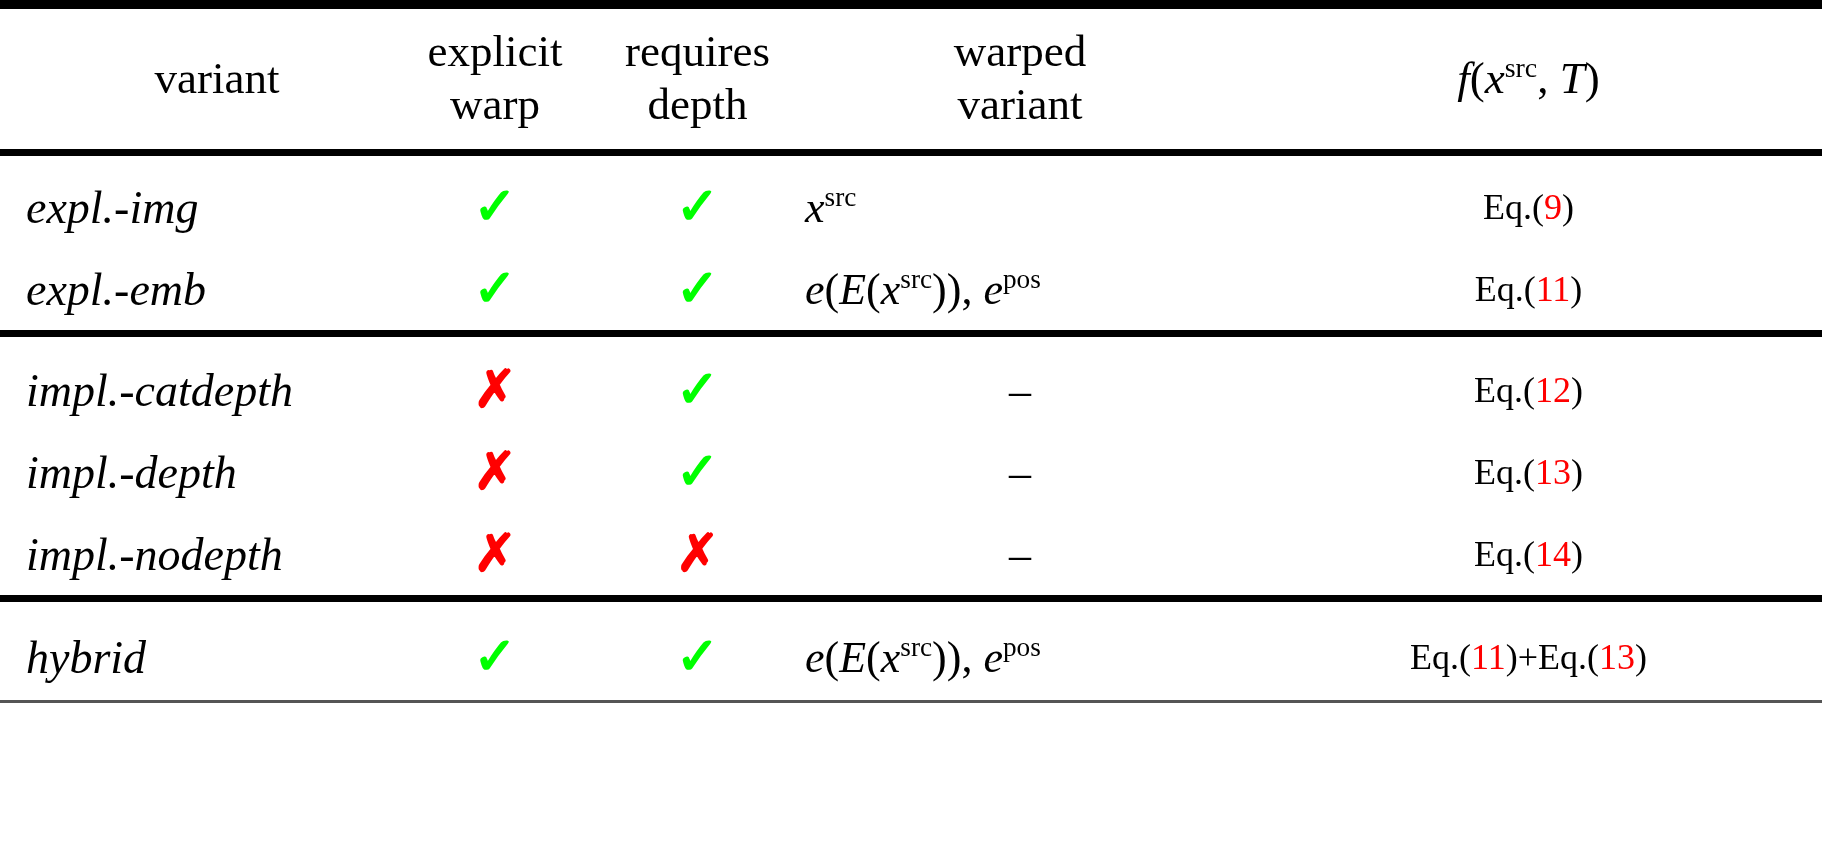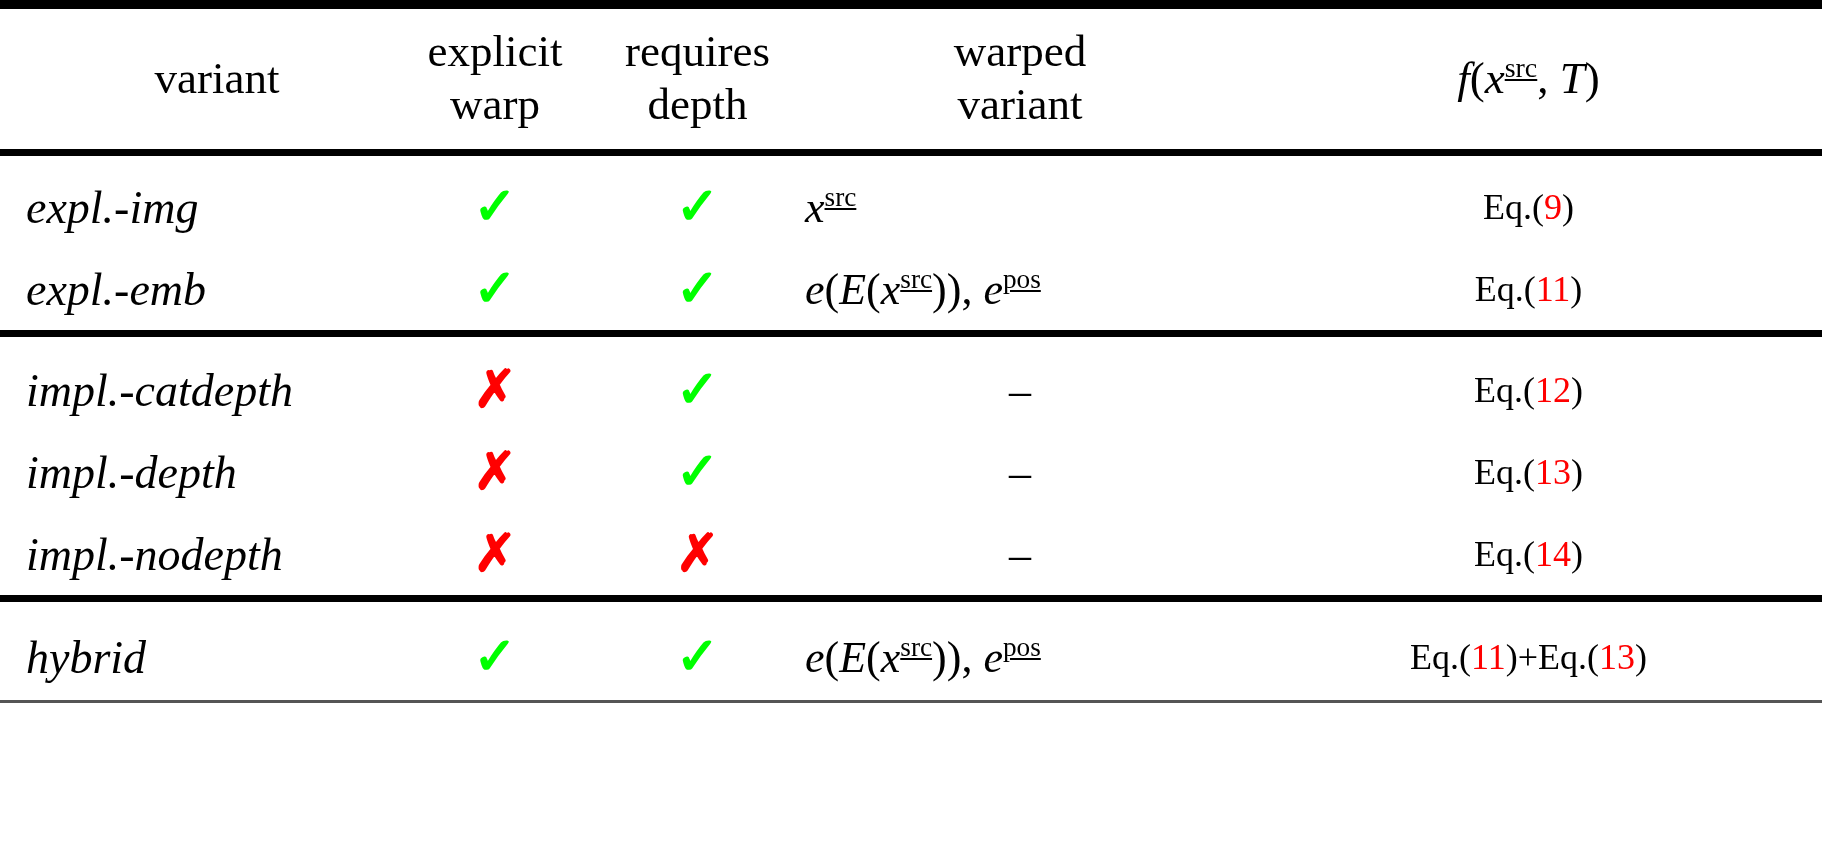--- a/index.html
+++ b/index.html
@@ -28,21 +28,21 @@
   .variant{font-style:italic;font-size:46px;text-align:left;padding-left:26px;white-space:nowrap;}
   .mark{text-align:center;font-size:52px;line-height:1;font-weight:bold;}
   .mark.yes{color:#00ff00;}
   .mark.no{color:#ff0000;}
   .feat{text-align:left;font-size:44px;white-space:nowrap;}
   .eq{text-align:center;font-size:36px;white-space:nowrap;}
   .eqnum{color:#ff0000;}
 
   .mi{font-style:italic;}
   .mup{font-style:normal;}
-  sup.rm{font-style:normal;font-size:0.62em;vertical-align:super;line-height:0;text-decoration:underline;}
+  sup.rm{font-style:normal;font-size:0.62em;vertical-align:super;line-height:0;}
   .paren{font-style:normal;}
   .dash{font-size:44px;text-align:center;}
 
   .spacer-top{height:10px;}
   .spacer-sec{height:12px;}
 </style>
 </head>
 <body>
 
 <div class="sheet">

